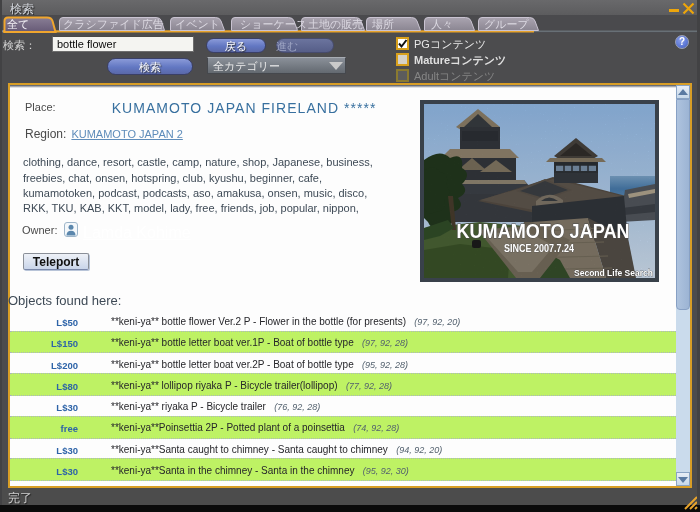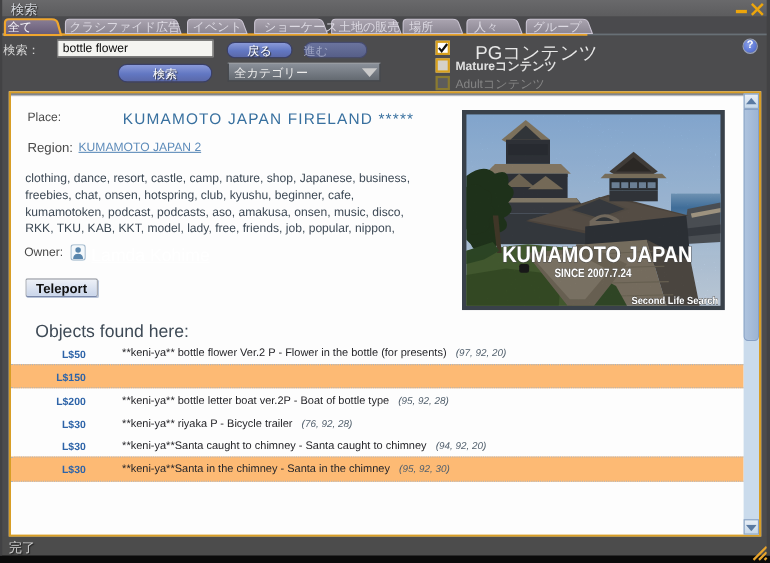--- a/index.html
+++ b/index.html
@@ -79,21 +79,21 @@
 <div class="abs" style="left:207px;top:57px;width:139px;height:17px;background:linear-gradient(#8a9099,#636970);border:1px solid #45484d;border-top-color:#a8adb4;box-sizing:border-box;"></div>
 <div class="abs" style="left:213px;top:59px;font-size:11px;color:#ececec;">全カテゴリー</div>
 <svg class="abs" style="left:328px;top:61px" width="16" height="10" viewBox="0 0 16 10">
   <path d="M1 1 L15 1 L8 9 Z" fill="#cacaca"></path>
 </svg>
 
 <div class="abs" style="left:396px;top:37px;width:13px;height:13px;background:#fff;border:2px solid #d8a01c;box-sizing:border-box;"></div>
 <svg class="abs" style="left:397px;top:38px" width="12" height="12" viewBox="0 0 12 12">
   <path d="M2 5.5 L4.5 8.5 L9.5 2" stroke="#111" stroke-width="2" fill="none"></path>
 </svg>
-<div class="abs" style="left:432px;top:37px;font-size:17px;color:#e8e8e8;">PGコンテンツ</div>
+<div class="abs" style="left:414px;top:37px;font-size:11px;color:#e8e8e8;">PGコンテンツ</div>
 <div class="abs" style="left:396px;top:53px;width:13px;height:13px;background:#d5d1c8;border:2px solid #d8a01c;box-sizing:border-box;"></div>
 <div class="abs" style="left:414px;top:53px;font-size:11px;color:#e0e0e0;font-weight:bold;">Matureコンテンツ</div>
 <div class="abs" style="left:396px;top:69px;width:13px;height:13px;background:#5c5c5c;border:2px solid #8a7a30;box-sizing:border-box;"></div>
 <div class="abs" style="left:414px;top:69px;font-size:11px;color:#858585;">Adultコンテンツ</div>
 
 <div class="abs" style="left:675px;top:35px;width:14px;height:14px;border-radius:50%;background:radial-gradient(circle at 40% 35%,#8ba0e8,#5c77d6 60%,#46589e);border:1px solid #9aa2b8;box-sizing:border-box;"></div>
 <div class="abs" style="left:675px;top:36px;width:14px;text-align:center;font-size:10px;font-weight:bold;color:#fff;">?</div>
 
 <div class="abs" style="left:8px;top:83px;width:684px;height:405px;background:#fdfdfd;border:2px solid #d89e26;box-sizing:border-box;"></div>
 <div class="abs" style="left:10px;top:85px;width:680px;height:3px;background:linear-gradient(rgba(30,38,54,0.8),rgba(30,38,54,0));"></div>
@@ -197,53 +197,62 @@
   <path d="M4 70 Q14 64 20 72 Q30 74 26 86 Q34 92 24 100 Q28 110 16 112 Q8 116 4 108 Z" fill="#243a1f"></path>
   <path d="M28 96 L32 130 L36 130 L33 96 Z" fill="#4a3f2e"></path>
   <path d="M4 128 L28 120 L34 128 L20 136 L4 140 Z" fill="#33502a"></path>
   <rect x="4" y="4" width="231" height="174" filter="url(#nz)" opacity="0.14"></rect>
 
   <text x="123" y="138" text-anchor="middle" font-size="20.5" font-weight="bold" fill="#ffffff" font-family="Liberation Sans" style="paint-order:stroke" stroke="#4a4a4a" stroke-width="0.9" textLength="173" lengthAdjust="spacingAndGlyphs">KUMAMOTO JAPAN</text>
   <text x="119" y="151.5" text-anchor="middle" font-size="11" font-weight="bold" fill="#ffffff" font-family="Liberation Sans" style="paint-order:stroke" stroke="#4a4a4a" stroke-width="0.6" textLength="70" lengthAdjust="spacingAndGlyphs">SINCE 2007.7.24</text>
   <text x="233" y="176" text-anchor="end" font-size="9.5" font-weight="bold" fill="#ffffff" font-family="Liberation Sans" style="paint-order:stroke" stroke="#3a3a3a" stroke-width="0.7" textLength="79" lengthAdjust="spacingAndGlyphs">Second Life Search</text>
 </svg>
 
-<div class="abs" style="left:32px;top:293px;font-size:16px;color:#3e4a56;">Objects found here:</div>
+<div class="abs" style="left:8px;top:293px;font-size:13px;color:#3e4a56;">Objects found here:</div>
 
 <div class="abs" style="left:10px;top:310.8px;width:666px;">
   <div class="row">
       <span class="pr">L$50</span>
       <span class="it">**keni-ya** bottle flower Ver.2 P - Flower in the bottle (for presents)&nbsp;&nbsp; <span class="co">(97, 92, 20)</span></span>
     </div>
   <div class="row sh">
       <span class="pr">L$150</span>
+      <span class="it">**keni-ya** bottle letter boat ver.1P - Boat of bottle type&nbsp;&nbsp; <span class="co">(97, 92, 28)</span></span>
     </div>
   <div class="row">
       <span class="pr">L$200</span>
       <span class="it">**keni-ya** bottle letter boat ver.2P - Boat of bottle type&nbsp;&nbsp; <span class="co">(95, 92, 28)</span></span>
     </div>
+  <div class="row sh">
+      <span class="pr">L$80</span>
+      <span class="it">**keni-ya** lollipop riyaka P - Bicycle trailer(lollipop)&nbsp;&nbsp; <span class="co">(77, 92, 28)</span></span>
+    </div>
   <div class="row">
       <span class="pr">L$30</span>
       <span class="it">**keni-ya** riyaka P - Bicycle trailer&nbsp;&nbsp; <span class="co">(76, 92, 28)</span></span>
+    </div>
+  <div class="row sh">
+      <span class="pr">free</span>
+      <span class="it">**keni-ya**Poinsettia 2P - Potted plant of a poinsettia&nbsp;&nbsp; <span class="co">(74, 92, 28)</span></span>
     </div>
   <div class="row">
       <span class="pr">L$30</span>
       <span class="it">**keni-ya**Santa caught to chimney - Santa caught to chimney&nbsp;&nbsp; <span class="co">(94, 92, 20)</span></span>
     </div>
   <div class="row sh">
       <span class="pr">L$30</span>
       <span class="it">**keni-ya**Santa in the chimney - Santa in the chimney&nbsp;&nbsp; <span class="co">(95, 92, 30)</span></span>
     </div>
 </div>
 <style>
   .row{position:relative;height:20.8px;overflow:visible;white-space:nowrap;}
   .pr{position:absolute;left:0;top:6.5px;width:68px;text-align:right;font-size:9.5px;font-weight:bold;color:#2e64a8;}
   .it{position:absolute;left:101px;top:5.5px;font-size:10px;color:#26262a;}
   .co{font-size:9px;font-style:italic;color:#53616e;}
-  .sh{background:#fdba74;border-top:1px dotted #aab4be;border-bottom:1px dotted #aab4be;margin-top:-1px;height:20.8px;box-sizing:content-box;}
+  .sh{background:#bef264;border-top:1px dotted #aab4be;border-bottom:1px dotted #aab4be;margin-top:-1px;height:20.8px;box-sizing:content-box;}
 </style>
 
 <div class="abs" style="left:676px;top:85px;width:14px;height:401px;background:#cadbec;"></div>
 <div class="abs" style="left:676px;top:85px;width:14px;height:14px;background:linear-gradient(#e8eef6,#c6d8ea);border:1px solid #8aa4c4;box-sizing:border-box;"></div>
 <svg class="abs" style="left:678px;top:89px" width="10" height="6" viewBox="0 0 10 6">
     <path d="M0 6 L5 0 L10 6 Z" fill="#5a7aa2"></path>
   </svg>
 <div class="abs" style="left:676px;top:99px;width:14px;height:211px;background:linear-gradient(90deg,#aec3de,#9cb4d4);border:1px solid #87a0c4;border-radius:0 0 4px 4px;box-sizing:border-box;"></div>
 <div class="abs" style="left:676px;top:472px;width:14px;height:14px;background:linear-gradient(#e8eef6,#c6d8ea);border:1px solid #8aa4c4;box-sizing:border-box;"></div>
 <svg class="abs" style="left:678px;top:477px" width="10" height="6" viewBox="0 0 10 6">

